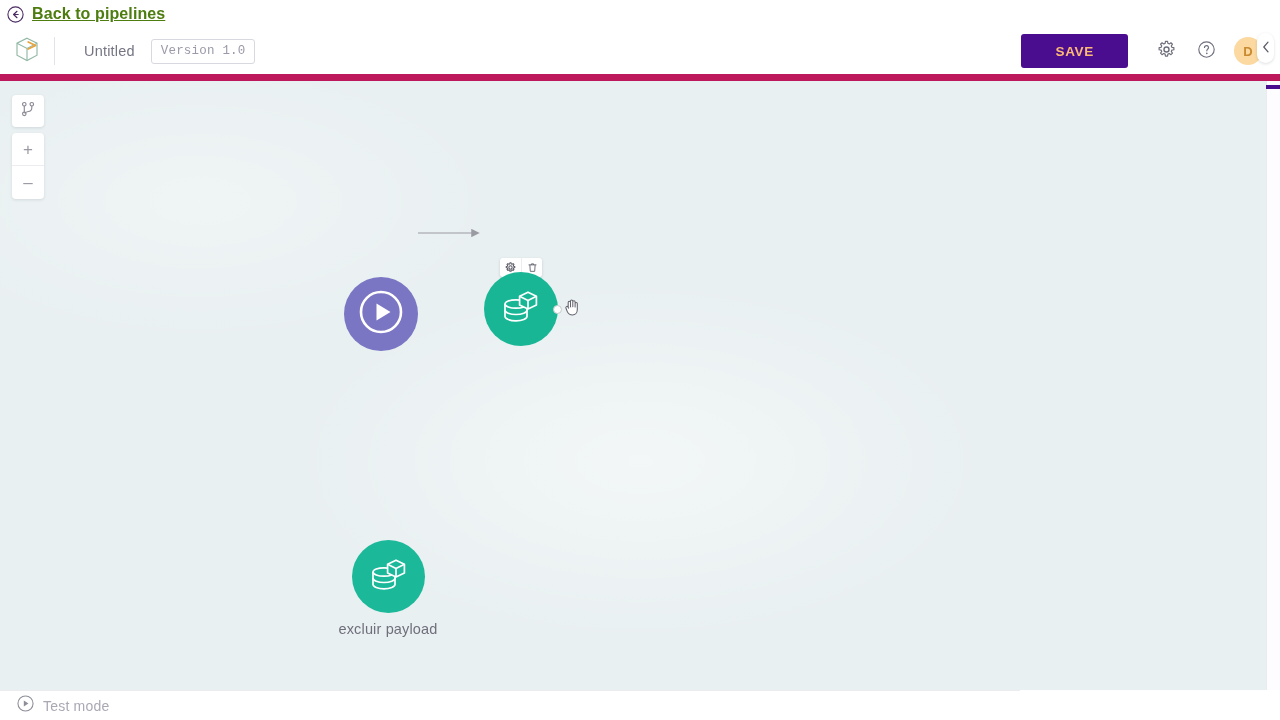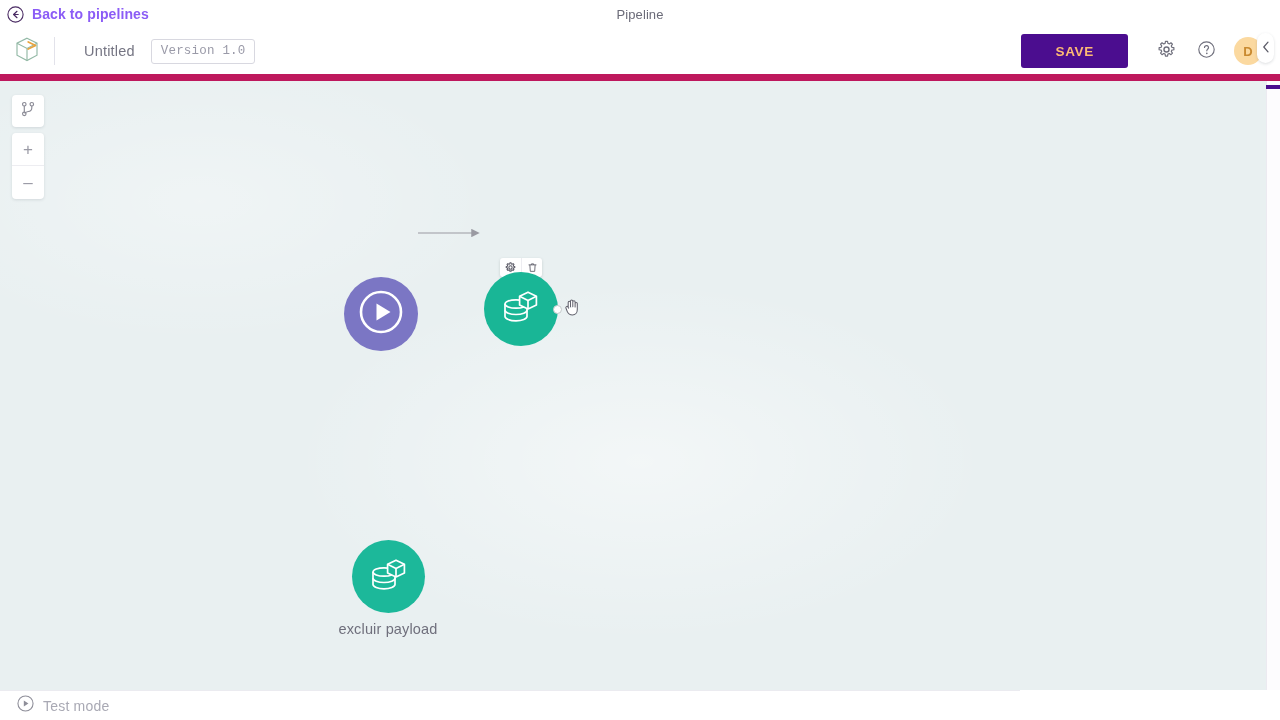--- a/index.html
+++ b/index.html
@@ -16,21 +16,21 @@
     position: absolute; top: 0; left: 0; width: 1280px; height: 28px;
     background: #ffffff;
     display: flex; align-items: center;
   }
   .back-link {
     display: flex; align-items: center; gap: 8px;
     margin-left: 7px; cursor: pointer;
   }
   .back-icon { width: 17px; height: 17px; display: block; }
   .back-label {
-    font-size: 14px; color: #8b5cf6; font-weight: 600; letter-spacing: .1px;
+    font-size: 16px; color: #4d7c0f; font-weight: 600; letter-spacing: .1px; text-decoration: underline;
   }
   .strip-title {
     position: absolute; left: 0; right: 0; text-align: center;
     font-size: 13px; color: #6b6b78; letter-spacing: .1px;
   }
 
   
   .header {
     position: absolute; top: 28px; left: 0; width: 1280px; height: 53px;
     background: #ffffff;
@@ -184,21 +184,20 @@
     <div class="back-link">
       <span class="back-icon">
         <svg width="17" height="17" viewBox="0 0 17 17">
           <circle cx="8.5" cy="8.5" r="7.6" fill="none" stroke="#4a2b63" stroke-width="1.1"></circle>
           <path d="M10 5.3 L6.6 8.5 L10 11.7" fill="none" stroke="#4a2b63" stroke-width="1.2" stroke-linecap="round" stroke-linejoin="round"></path>
           <path d="M6.8 8.5 H11.2" stroke="#4a2b63" stroke-width="1.2" stroke-linecap="round"></path>
         </svg>
       </span>
       <span class="back-label">Back to pipelines</span>
     </div>
-    <div class="strip-title">Pipeline</div>
   </div>
 
   <div class="header">
     <div class="logo-wrap">
       <span>
         <svg width="26" height="27" viewBox="0 0 26 27">
           <path d="M13 2.2 L23 7.2 V19.2 L13 24.6 L3 19.2 V7.2 Z" fill="none" stroke="#93b9a6" stroke-width="1.15"></path>
           <path d="M3 7.2 L13 12.4 L23 7.2" fill="none" stroke="#93b9a6" stroke-width="1.15"></path>
           <path d="M13 12.4 V24.6" fill="none" stroke="#93b9a6" stroke-width="1.15"></path>
           <path d="M14.2 5.9 L21.6 9.5 L14.2 13.1" fill="none" stroke="#e8a33d" stroke-width="1.7" stroke-linecap="round" stroke-linejoin="round"></path>

